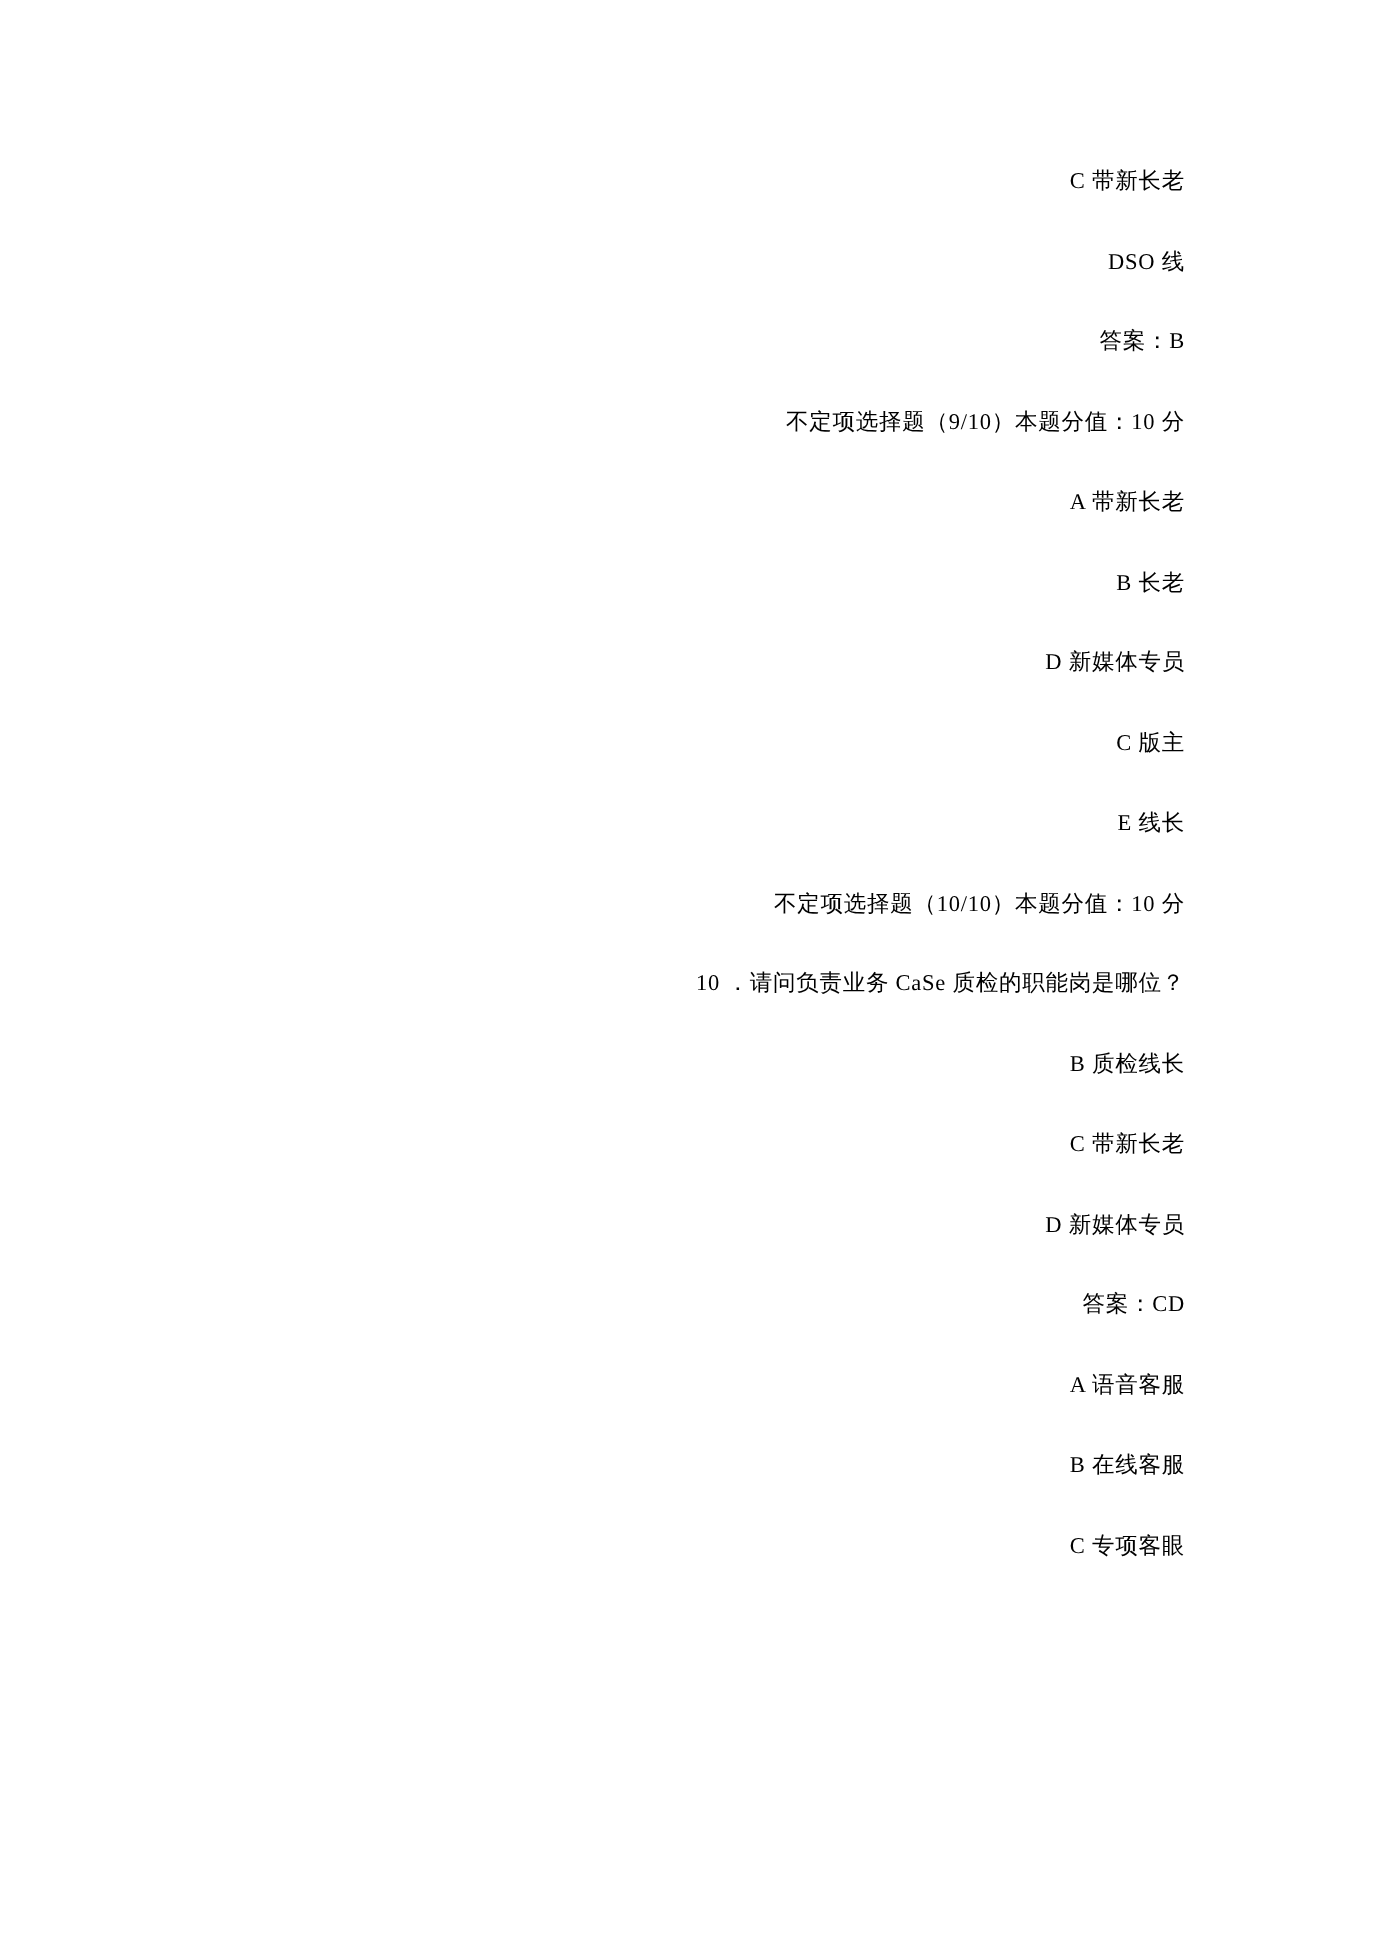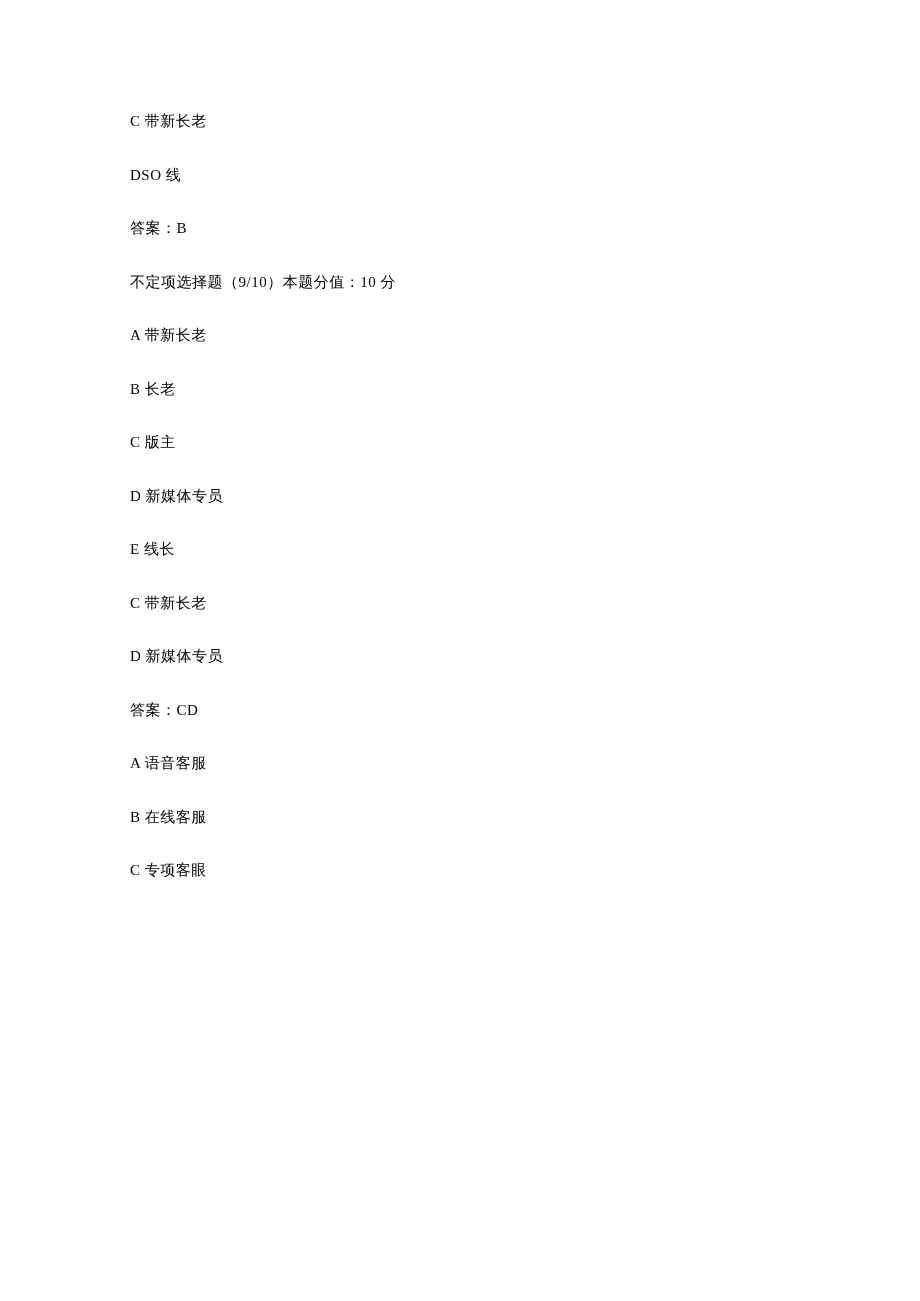--- a/index.html
+++ b/index.html
@@ -14,35 +14,39 @@
     width: 920px;
     min-height: 1301px;
     box-sizing: border-box;
     padding: 110px 130px 90px 130px;
   }
   .line {
     margin: 0 0 31px 0;
     line-height: 1.5;
     letter-spacing: 0.5px;
     white-space: pre-wrap;
+    text-align: right;
   }
 </style>
 </head>
 <body>
 
 <div class="page">
   <p class="line">C 带新长老</p>
   <p class="line">DSO 线</p>
   <p class="line">答案：B</p>
   <p class="line">不定项选择题（9/10）本题分值：10 分</p>
   <p class="line">A 带新长老</p>
   <p class="line">B 长老</p>
+  <p class="line">D 新媒体专员</p>
   <p class="line">C 版主</p>
-  <p class="line">D 新媒体专员</p>
   <p class="line">E 线长</p>
+  <p class="line">不定项选择题（10/10）本题分值：10 分</p>
+  <p class="line">10 ．请问负责业务 CaSe 质检的职能岗是哪位？</p>
+  <p class="line">B 质检线长</p>
   <p class="line">C 带新长老</p>
   <p class="line">D 新媒体专员</p>
   <p class="line">答案：CD</p>
   <p class="line">A 语音客服</p>
   <p class="line">B 在线客服</p>
   <p class="line">C 专项客眼</p>
 
 </div>
 
 </body></html>

